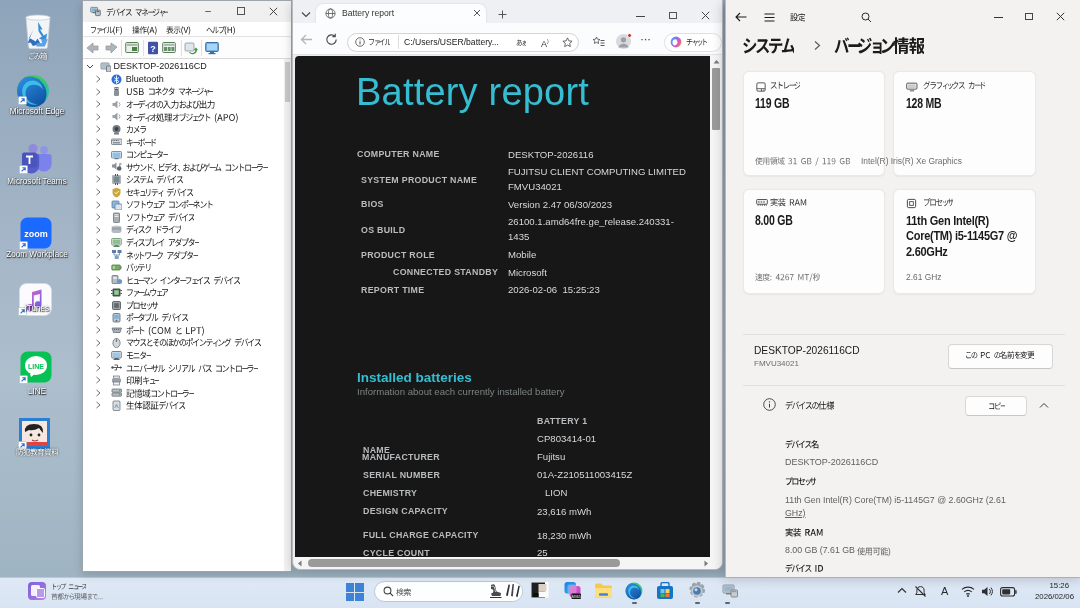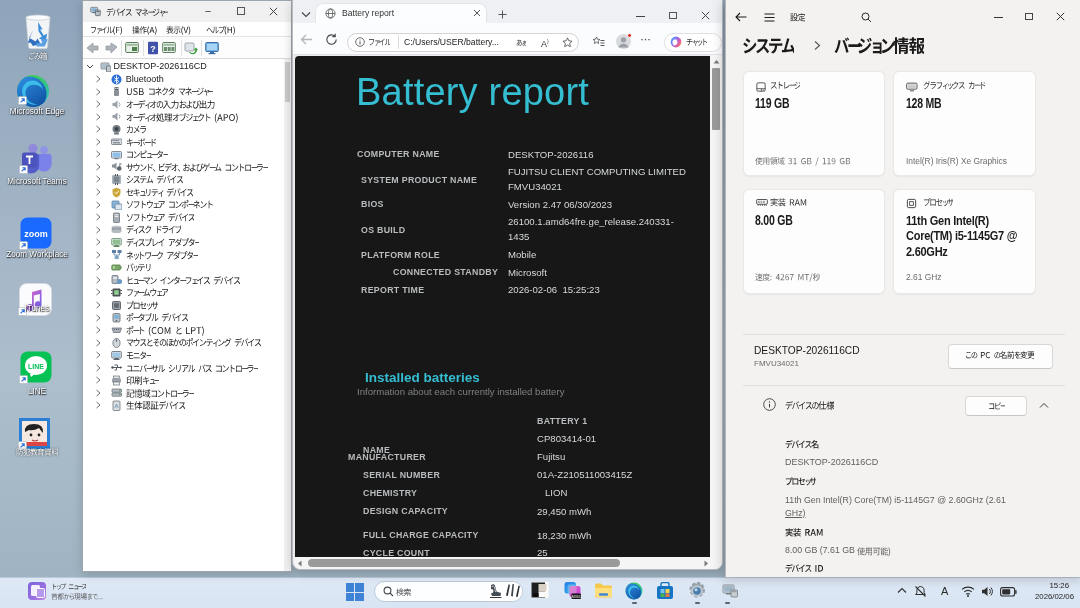--- a/index.html
+++ b/index.html
@@ -1359,39 +1359,39 @@
     <div style="position:absolute;left:357px;top:149.0px;font:700 8.8px 'Liberation Sans',sans-serif;color:#b9bcbe;white-space:nowrap;line-height:10.9px;letter-spacing:0.3px;">COMPUTER NAME</div>
     <div style="position:absolute;left:508.0px;top:148.5px;font:400 9.6px 'Liberation Sans',sans-serif;color:#d6d9da;white-space:nowrap;line-height:11.9px;">DESKTOP-2026116</div>
     <div style="position:absolute;left:361.0px;top:174.5px;font:700 8.8px 'Liberation Sans',sans-serif;color:#b9bcbe;white-space:nowrap;line-height:10.9px;letter-spacing:0.3px;">SYSTEM PRODUCT NAME</div>
     <div style="position:absolute;left:508.0px;top:165.5px;font:400 9.6px 'Liberation Sans',sans-serif;color:#d6d9da;white-space:nowrap;line-height:11.9px;">FUJITSU CLIENT COMPUTING LIMITED</div>
     <div style="position:absolute;left:508.0px;top:180.5px;font:400 9.6px 'Liberation Sans',sans-serif;color:#d6d9da;white-space:nowrap;line-height:11.9px;">FMVU34021</div>
     <div style="position:absolute;left:361.0px;top:199.0px;font:700 8.8px 'Liberation Sans',sans-serif;color:#b9bcbe;white-space:nowrap;line-height:10.9px;letter-spacing:0.3px;">BIOS</div>
     <div style="position:absolute;left:508.0px;top:198.5px;font:400 9.6px 'Liberation Sans',sans-serif;color:#d6d9da;white-space:nowrap;line-height:11.9px;">Version 2.47 06/30/2023</div>
     <div style="position:absolute;left:361.0px;top:224.5px;font:700 8.8px 'Liberation Sans',sans-serif;color:#b9bcbe;white-space:nowrap;line-height:10.9px;letter-spacing:0.3px;">OS BUILD</div>
     <div style="position:absolute;left:508.0px;top:216.0px;font:400 9.6px 'Liberation Sans',sans-serif;color:#d6d9da;white-space:nowrap;line-height:11.9px;">26100.1.amd64fre.ge_release.240331-</div>
     <div style="position:absolute;left:508.0px;top:231.0px;font:400 9.6px 'Liberation Sans',sans-serif;color:#d6d9da;white-space:nowrap;line-height:11.9px;">1435</div>
-    <div style="position:absolute;left:361.0px;top:249.5px;font:700 8.8px 'Liberation Sans',sans-serif;color:#b9bcbe;white-space:nowrap;line-height:10.9px;letter-spacing:0.3px;">PLATFORM ROLE</div>
+    <div style="position:absolute;left:361.0px;top:249.5px;font:700 8.8px 'Liberation Sans',sans-serif;color:#b9bcbe;white-space:nowrap;line-height:10.9px;letter-spacing:0.3px;">PRODUCT ROLE</div>
     <div style="position:absolute;left:508.0px;top:249.0px;font:400 9.6px 'Liberation Sans',sans-serif;color:#d6d9da;white-space:nowrap;line-height:11.9px;">Mobile</div>
     <div style="position:absolute;left:361.0px;top:267.0px;font:700 8.8px 'Liberation Sans',sans-serif;color:#b9bcbe;white-space:nowrap;line-height:10.9px;letter-spacing:0.3px;margin-left:32px;">CONNECTED STANDBY</div>
     <div style="position:absolute;left:508.0px;top:266.5px;font:400 9.6px 'Liberation Sans',sans-serif;color:#d6d9da;white-space:nowrap;line-height:11.9px;">Microsoft</div>
     <div style="position:absolute;left:361.0px;top:284.5px;font:700 8.8px 'Liberation Sans',sans-serif;color:#b9bcbe;white-space:nowrap;line-height:10.9px;letter-spacing:0.3px;">REPORT TIME</div>
     <div style="position:absolute;left:508.0px;top:284.0px;font:400 9.6px 'Liberation Sans',sans-serif;color:#d6d9da;white-space:nowrap;line-height:11.9px;">2026-02-06&nbsp;&nbsp;15:25:23</div>
-    <div style="position:absolute;left:365px;top:369.6px;font:700 13.5px 'Liberation Sans',sans-serif;color:#35bdd2;white-space:nowrap;line-height:16.7px;">Installed batteries</div>
+    <div style="position:absolute;left:357.0px;top:369.6px;font:700 13.5px 'Liberation Sans',sans-serif;color:#35bdd2;white-space:nowrap;line-height:16.7px;">Installed batteries</div>
     <div style="position:absolute;left:357.0px;top:386.0px;font:400 9.6px 'Liberation Sans',sans-serif;color:#7d8284;white-space:nowrap;line-height:11.9px;">Information about each currently installed battery</div>
     <div style="position:absolute;left:537.0px;top:415.5px;font:700 8.8px 'Liberation Sans',sans-serif;color:#b9bcbe;white-space:nowrap;line-height:10.9px;letter-spacing:0.3px;">BATTERY 1</div>
     <div style="position:absolute;left:363.0px;top:433.0px;font:700 8.8px 'Liberation Sans',sans-serif;color:#b9bcbe;white-space:nowrap;line-height:10.9px;letter-spacing:0.3px;margin-top:12px;">NAME</div>
     <div style="position:absolute;left:537.0px;top:432.5px;font:400 9.6px 'Liberation Sans',sans-serif;color:#d6d9da;white-space:nowrap;line-height:11.9px;">CP803414-01</div>
-    <div style="position:absolute;left:348px;top:451.5px;font:700 8.8px 'Liberation Sans',sans-serif;color:#b9bcbe;white-space:nowrap;line-height:10.9px;letter-spacing:0.3px;">MANUFACTURER</div>
+    <div style="position:absolute;left:362px;top:451.5px;font:700 8.8px 'Liberation Sans',sans-serif;color:#b9bcbe;white-space:nowrap;line-height:10.9px;letter-spacing:0.3px;">MANUFACTURER</div>
     <div style="position:absolute;left:537.0px;top:451.0px;font:400 9.6px 'Liberation Sans',sans-serif;color:#d6d9da;white-space:nowrap;line-height:11.9px;">Fujitsu</div>
     <div style="position:absolute;left:363.0px;top:469.5px;font:700 8.8px 'Liberation Sans',sans-serif;color:#b9bcbe;white-space:nowrap;line-height:10.9px;letter-spacing:0.3px;">SERIAL NUMBER</div>
     <div style="position:absolute;left:537.0px;top:469.0px;font:400 9.6px 'Liberation Sans',sans-serif;color:#d6d9da;white-space:nowrap;line-height:11.9px;">01A-Z210511003415Z</div>
     <div style="position:absolute;left:363.0px;top:487.5px;font:700 8.8px 'Liberation Sans',sans-serif;color:#b9bcbe;white-space:nowrap;line-height:10.9px;letter-spacing:0.3px;">CHEMISTRY</div>
     <div style="position:absolute;left:537.0px;top:487.0px;font:400 9.6px 'Liberation Sans',sans-serif;color:#d6d9da;white-space:nowrap;line-height:11.9px;margin-left:8px;">LION</div>
     <div style="position:absolute;left:363.0px;top:506.0px;font:700 8.8px 'Liberation Sans',sans-serif;color:#b9bcbe;white-space:nowrap;line-height:10.9px;letter-spacing:0.3px;">DESIGN CAPACITY</div>
-    <div style="position:absolute;left:537.0px;top:505.5px;font:400 9.6px 'Liberation Sans',sans-serif;color:#d6d9da;white-space:nowrap;line-height:11.9px;">29,450 mWh</div>
+    <div style="position:absolute;left:537.0px;top:505.5px;font:400 9.6px 'Liberation Sans',sans-serif;color:#d6d9da;white-space:nowrap;line-height:11.9px;">23,616 mWh</div>
     <div style="position:absolute;left:363.0px;top:530.0px;font:700 8.8px 'Liberation Sans',sans-serif;color:#b9bcbe;white-space:nowrap;line-height:10.9px;letter-spacing:0.3px;">FULL CHARGE CAPACITY</div>
     <div style="position:absolute;left:537.0px;top:529.5px;font:400 9.6px 'Liberation Sans',sans-serif;color:#d6d9da;white-space:nowrap;line-height:11.9px;">18,230 mWh</div>
     <div style="position:absolute;left:363.0px;top:547.5px;font:700 8.8px 'Liberation Sans',sans-serif;color:#b9bcbe;white-space:nowrap;line-height:10.9px;letter-spacing:0.3px;">CYCLE COUNT</div>
     <div style="position:absolute;left:537.0px;top:547.0px;font:400 9.6px 'Liberation Sans',sans-serif;color:#d6d9da;white-space:nowrap;line-height:11.9px;">25</div>
     <div style="position:absolute;left:725px;top:0;width:360px;height:577px;background:#f4f2f0;box-shadow:-3px 3px 10px rgba(0,0,0,0.18);border-left:1px solid #b8b8b8;box-sizing:border-box"></div>
     <svg style="position:absolute;left:735px;top:12px" width="12" height="10" viewBox="0 0 12 10">
       <path d="M5 1 L1 5 L5 9 M1 5 H11.5" fill="none" stroke="#1a1a1a" stroke-width="1.1"></path>
     </svg>
     <svg style="position:absolute;left:764px;top:13px" width="11" height="9" viewBox="0 0 11 9">
       <path d="M0.5 1 h10 M0.5 4.5 h10 M0.5 8 h10" stroke="#1a1a1a" stroke-width="1.1"></path>
@@ -1495,21 +1495,21 @@
           <use href="#g1" x="271"></use>
           <use href="#g52" x="326"></use>
           <use href="#g6" x="398"></use>
           <use href="#g69" x="510"></use>
           <use href="#g5" x="582"></use>
           <use href="#g74" x="637"></use>
         </g>
       </svg>
     </div>
     <div style="position:absolute;left:906.0px;top:94.8px;font:700 14.0px 'Liberation Sans',sans-serif;color:#1a1a1a;white-space:nowrap;line-height:17.4px;transform:scaleX(0.75);transform-origin:0 0;letter-spacing:-0.3px;">128 MB</div>
-    <div style="position:absolute;left:906.0px;top:156.1px;font:400 8.4px 'Liberation Sans',sans-serif;color:#6c6c6c;white-space:nowrap;line-height:10.4px;text-align:right;">Intel(R) Iris(R) Xe Graphics</div>
+    <div style="position:absolute;left:861px;top:156.1px;font:400 8.4px 'Liberation Sans',sans-serif;color:#6c6c6c;white-space:nowrap;line-height:10.4px;text-align:right;">Intel(R) Iris(R) Xe Graphics</div>
     <svg style="position:absolute;left:755.5px;top:198px" width="12" height="9" viewBox="0 0 14 10">
       <rect x="0.8" y="1.5" width="12.4" height="5.5" rx="0.8" fill="none" stroke="#3a3a3a" stroke-width="1"></rect>
       <path d="M2.5 7 v2 M5 7 v2 M7.5 7 v2 M10 7 v2 M12 7 v2" stroke="#3a3a3a" stroke-width="0.8"></path>
       <rect x="2.3" y="3" width="2" height="2.5" fill="#3a3a3a" opacity="0.5"></rect>
       <rect x="5.3" y="3" width="2" height="2.5" fill="#3a3a3a" opacity="0.5"></rect>
       <rect x="8.3" y="3" width="2" height="2.5" fill="#3a3a3a" opacity="0.5"></rect>
     </svg>
     <div style="position:absolute;left:770.0px;top:198.0px;line-height:0">
       <svg width="37" height="11" viewBox="0 0 37 11" fill="#2f2f2f">
         <g transform="translate(0 7.6) scale(0.0880)">

